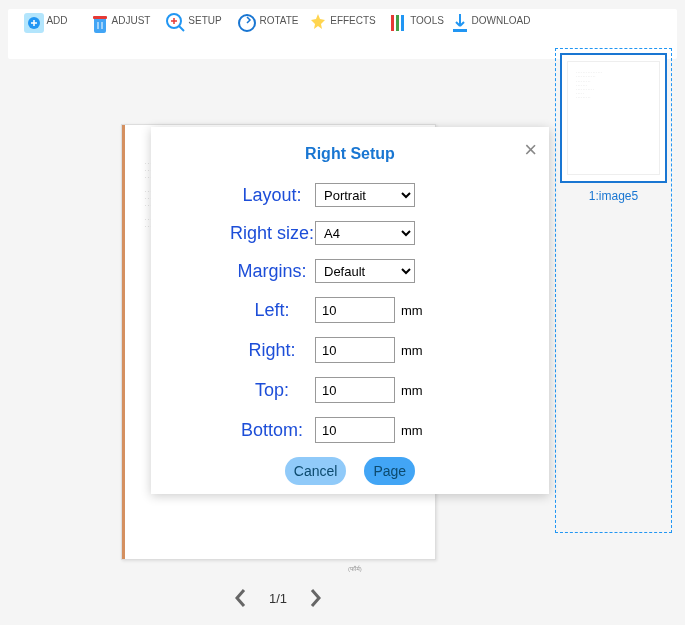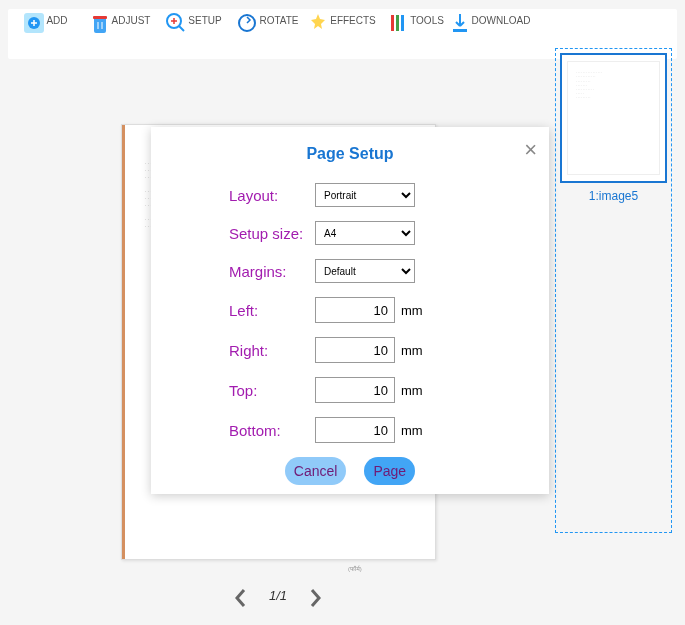--- a/index.html
+++ b/index.html
@@ -66,25 +66,25 @@
     .page-preview-inner {
       width: 100%;
       height: 100%;
       border-left: 3px solid #d49060;
       padding: 20px;
       font-size: 5px;
       color: #999;
     }
     .pager {
       display: flex;
+      align-items: center;
       gap: 18px;
       margin-top: 10px;
       position: relative;
       top: -12px;
-      font-style: italic;
     }
     .pager-arrow {
       cursor: pointer;
       width: 20px;
       height: 20px;
       display: flex;
       align-items: center;
       justify-content: center;
     }
     .pager-text {
@@ -148,57 +148,58 @@
       cursor: pointer;
     }
     .form-row {
       display: flex;
       align-items: center;
       margin-bottom: 14px;
       padding-left: 50px;
     }
     .form-label {
       width: 86px;
-      font-size: 15px;
-      color: #a21caf;
+      font-size: 18px;
+      color: #1d4ed8;
+      text-align: center;
     }
     .form-select {
       width: 100px;
       height: 24px;
       border: 1px solid #999;
-      font-size: 10px;
+      font-size: 13px;
       padding: 0 4px;
       background: #fff;
     }
     .form-input {
       width: 80px;
       height: 26px;
       border: 1px solid #999;
       font-size: 13px;
       padding: 0 6px;
-      text-align: right;
+      text-align: left;
     }
     .form-unit {
       font-size: 13px;
       color: #000000;
       margin-left: 6px;
     }
     .modal-buttons {
       display: flex;
       justify-content: center;
       gap: 18px;
       margin-top: 12px;
     }
     .btn {
       padding: 6px 9px;
       border: none;
       border-radius: 14px;
       font-size: 14px;
       cursor: pointer;
-      color: #701a75;
+      color: #0c4a6e;
     }
     .btn-cancel { background: #90caf9; }
     .btn-apply { background: #42a5f5; }
     .dummy-text {
       line-height: 1.4;
       word-break: break-all;
     }
     .caption-text {
       position: absolute;
       left: 340px;
@@ -319,30 +320,30 @@
       . . . . . . . . . . .<br>
       . . . . .<br>
       . . . . . . . . .
     </div>
   </div>
   <div class="thumb-label">1:image5</div>
 </div>
 
 <div class="modal">
   <div class="modal-close">×</div>
-  <div class="modal-title">Page Setup</div>
+  <div class="modal-title">Right Setup</div>
 
   <div class="form-row">
     <span class="form-label">Layout:</span>
     <select class="form-select">
       <option>Portrait</option>
     </select>
   </div>
   <div class="form-row">
-    <span class="form-label">Setup size:</span>
+    <span class="form-label">Right size:</span>
     <select class="form-select">
       <option>A4</option>
     </select>
   </div>
   <div class="form-row">
     <span class="form-label">Margins:</span>
     <select class="form-select">
       <option>Default</option>
     </select>
   </div>

